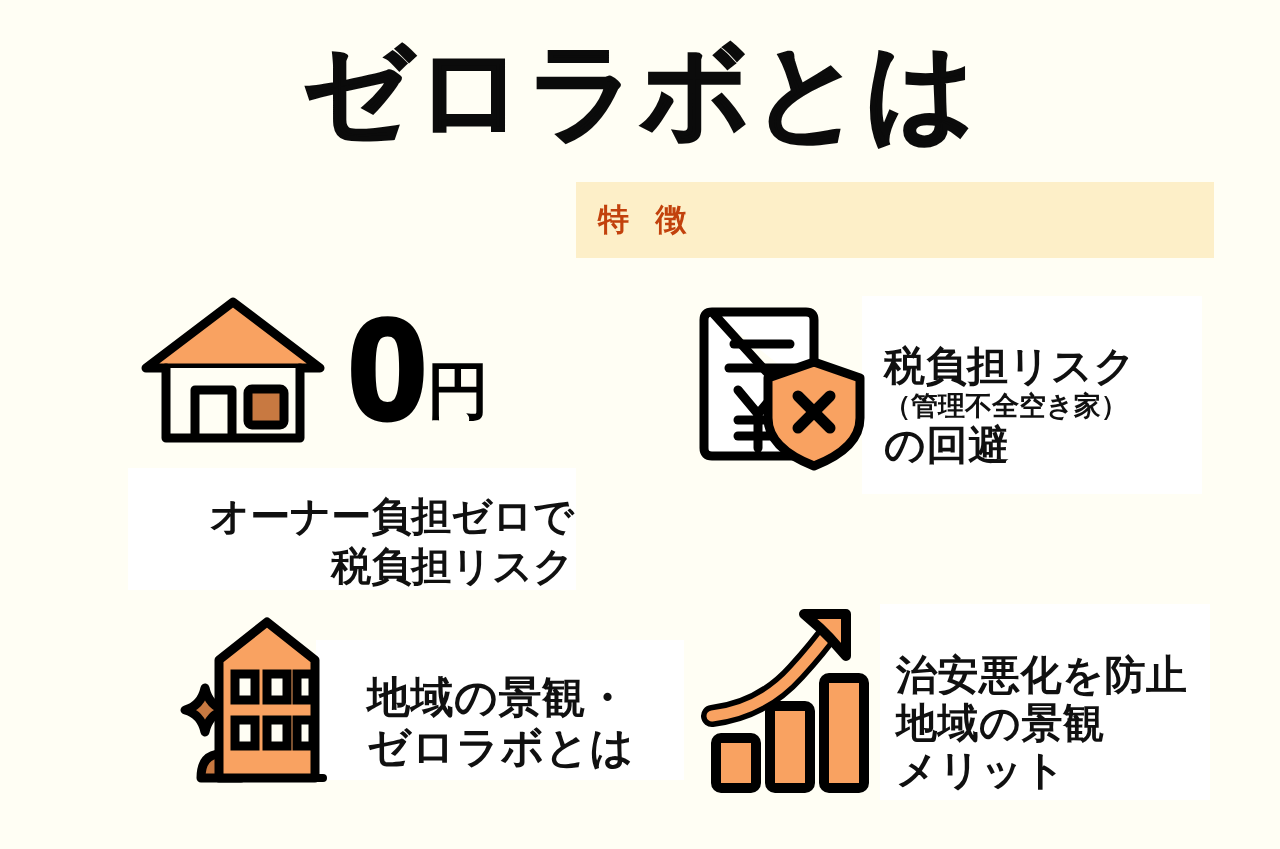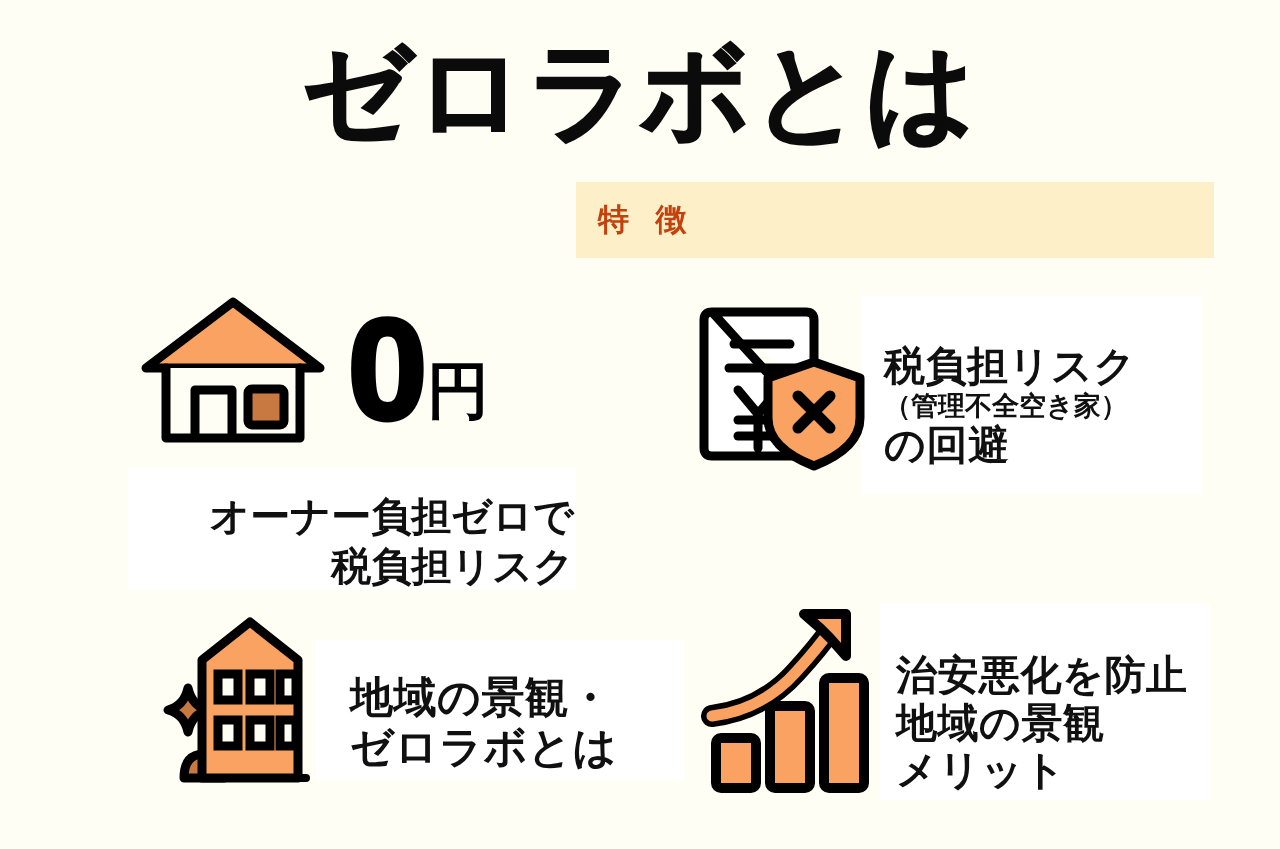--- a/index.html
+++ b/index.html
@@ -116,21 +116,21 @@
     margin-top: 15px;
   }
 
   
   .cell-tax { left: 694px; top: 296px; }
   .cell-tax .cell-text { margin-left: 18px; }
   .tax-line-big { font-size: 41px; }
   .tax-line-small { font-size: 27px; letter-spacing: 0px; }
 
   
-  .cell-town { left: 140px; top: 610px; justify-content: space-between; }
+  .cell-town { left: 157px; top: 610px; justify-content: space-between; }
   .cell-town .cell-text { margin-left: 26px; font-size: 43px; }
 
   
   .cell-profit { left: 700px; top: 606px; }
   .cell-profit .cell-text { margin-left: 16px; font-size: 41px; }
 
   svg { display: block; }
 </style>
 </head>
 <body>

